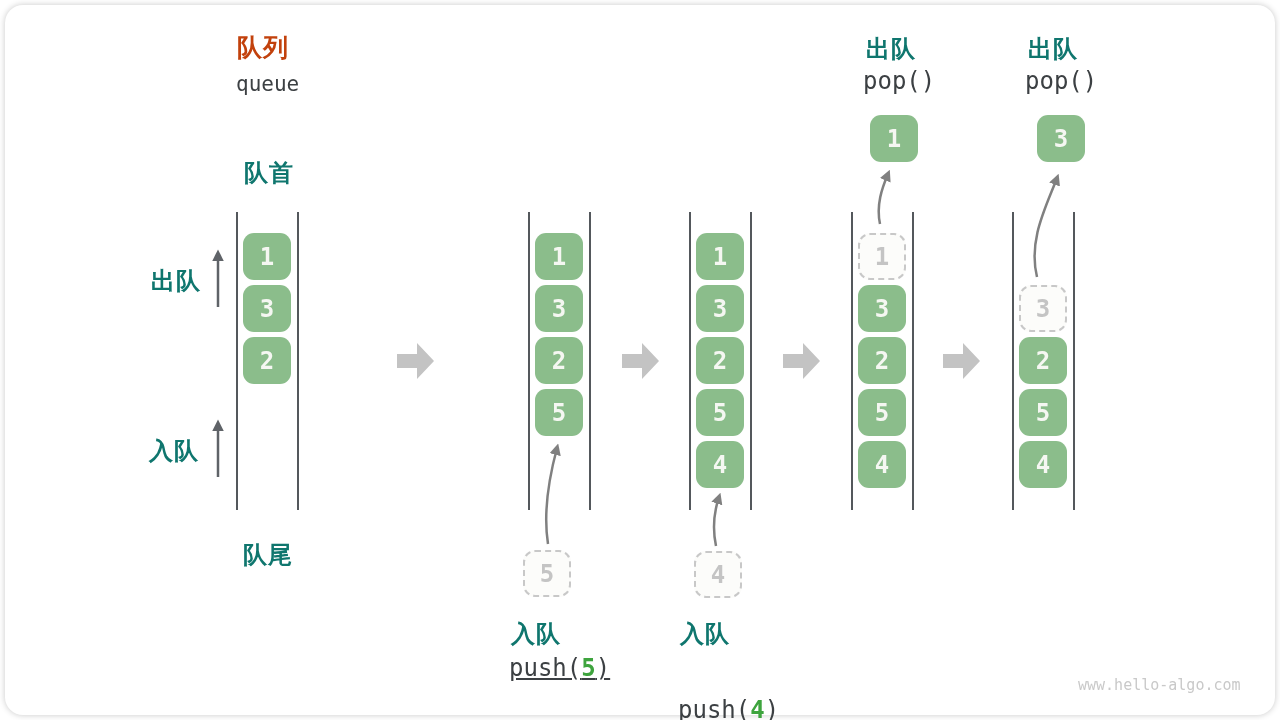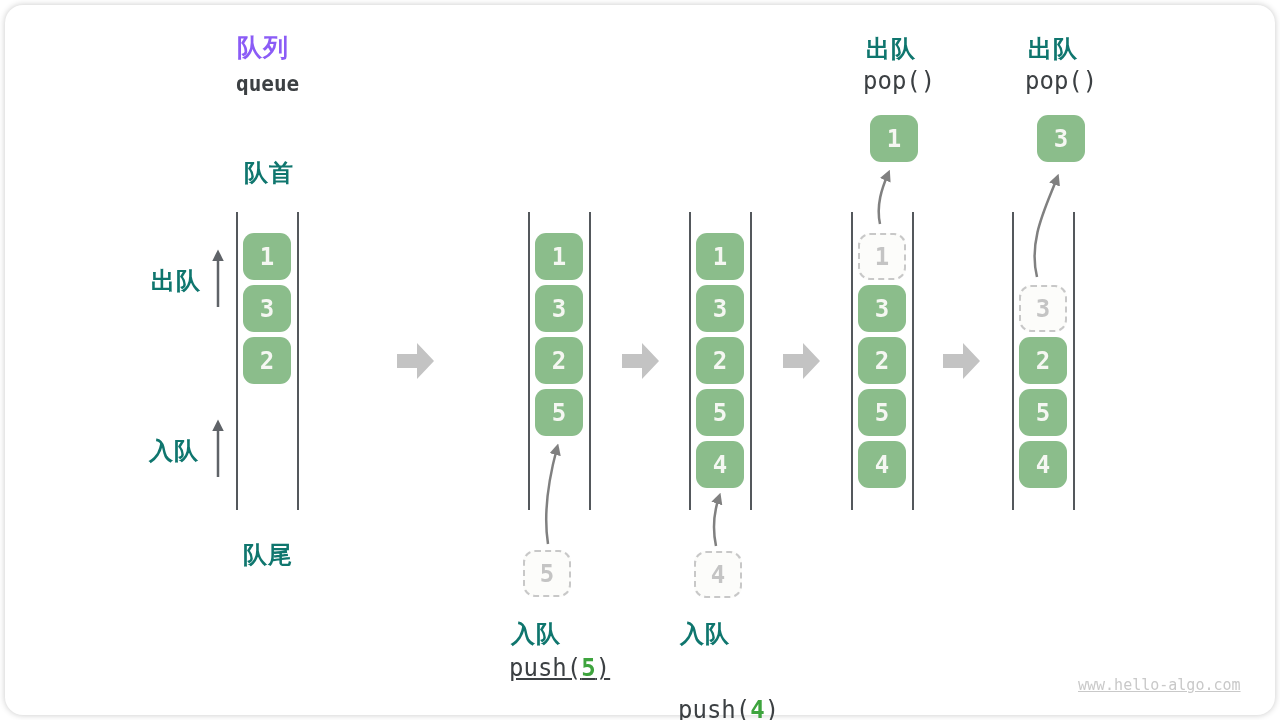--- a/index.html
+++ b/index.html
@@ -16,32 +16,32 @@
 
   
   .zh {
     position: absolute;
     font-weight: bold;
     font-size: 24px;
     color: #0f766e;
     letter-spacing: 1px;
     white-space: nowrap;
   }
-  .zh.green { color: #8b5cf6; }
+  .zh.green { color: #c2410c; }
 
   
   .mono {
     position: absolute;
     font-family: "DejaVu Sans Mono", "Liberation Mono", monospace;
     font-size: 24px;
     color: #3c4043;
     white-space: nowrap;
   }
   .mono .arg { color: #3ea43e; font-weight: bold; }
-  .mono.small { font-size: 21px; font-weight: bold; }
+  .mono.small { font-size: 21px; }
 
   
   .vline {
     position: absolute;
     top: 212px;
     width: 2px;
     height: 298px;
     background: #54585c;
   }
 
@@ -68,21 +68,20 @@
   }
 
   .watermark {
     position: absolute;
     left: 1078px; top: 676px;
     font-family: "DejaVu Sans Mono", "Liberation Mono", monospace;
     font-size: 15px;
     color: #c9c9c9;
     letter-spacing: 0px;
     white-space: nowrap;
-    text-decoration: underline;
   }
 
   svg.overlay {
     position: absolute;
     left: 0; top: 0;
     width: 1280px; height: 720px;
     pointer-events: none;
   }
 </style>
 </head>

